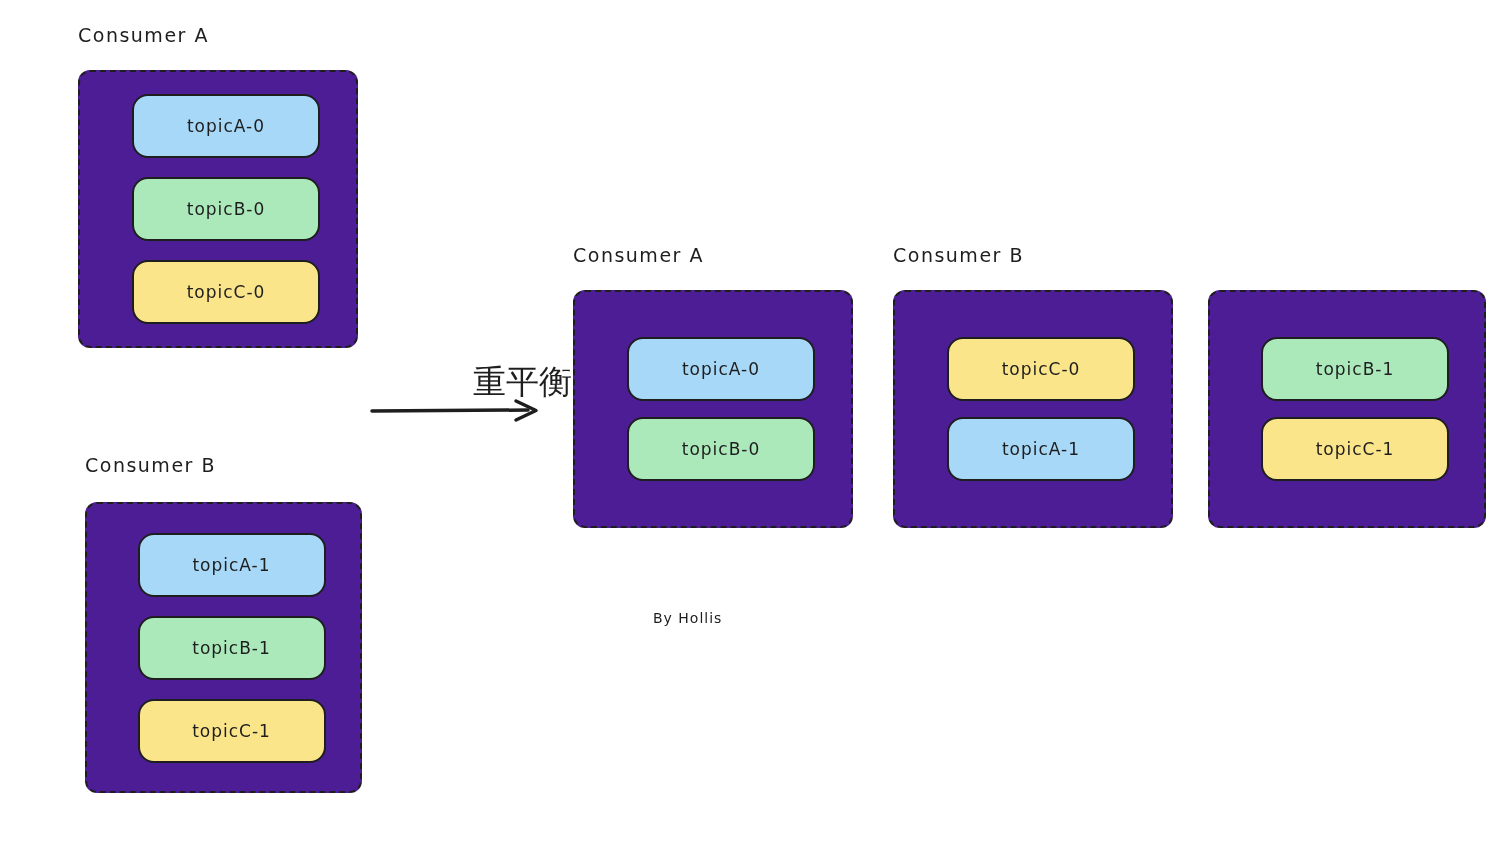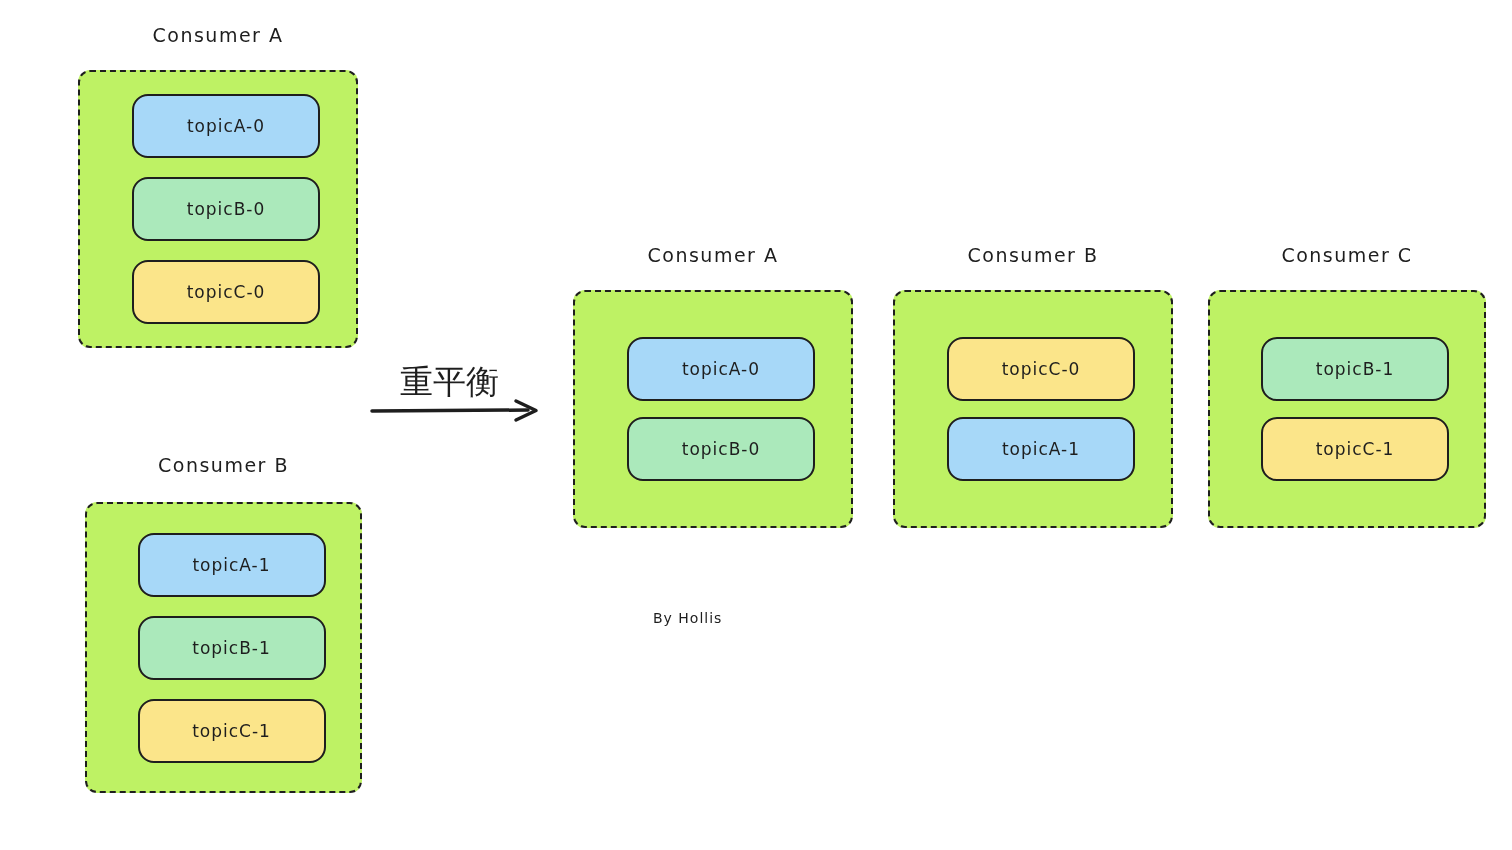--- a/index.html
+++ b/index.html
@@ -10,30 +10,29 @@
   }
   .canvas {
     position: relative;
     width: 1512px;
     height: 850px;
     background: #ffffff;
     overflow: hidden;
   }
   .group-title {
     position: absolute;
-    text-align: center;
     font-size: 19px;
     letter-spacing: 1.5px;
     font-weight: 500;
     color: #1e1e1e;
     white-space: nowrap;
   }
   .group {
     position: absolute;
-    background: #bef264;
+    background: #4c1d95;
     border: 2.5px dashed #1e1e1e;
     border-radius: 12px;
     display: flex;
     flex-direction: column;
     align-items: center;
     justify-content: center;
     padding-left: 16px;
   }
   .group.g3 { gap: 19px; }
   .group.g2 { gap: 16px; }
@@ -47,21 +46,21 @@
     justify-content: center;
     font-size: 17px;
     letter-spacing: 1px;
     color: #1e1e1e;
   }
   .arrow-label {
     position: absolute;
     left: 400px;
     top: 360px;
     width: 172px;
-    text-align: left;
+    text-align: right;
     font-size: 33px;
     color: #1e1e1e;
     white-space: nowrap;
   }
   .arrow-svg {
     position: absolute;
     left: 370px;
     top: 398px;
   }
   .byline {
@@ -125,21 +124,20 @@
   <div class="group-title" style="left:893px; top:244px; width:280px;">Consumer B</div>
   <div class="group g2" style="left:893px; top:290px; width:280px; height:238px;">
     <div class="partition" style="background: rgb(251, 229, 138);">
       <span>topicC-0</span>
     </div>
     <div class="partition" style="background: rgb(167, 216, 248);">
       <span>topicA-1</span>
     </div>
   </div>
 
-  <div class="group-title" style="left:1208px; top:244px; width:278px;">Consumer C</div>
   <div class="group g2" style="left:1208px; top:290px; width:278px; height:238px;">
     <div class="partition" style="background: rgb(171, 233, 187);">
       <span>topicB-1</span>
     </div>
     <div class="partition" style="background: rgb(251, 229, 138);">
       <span>topicC-1</span>
     </div>
   </div>
 
   <div class="byline">By Hollis</div>

